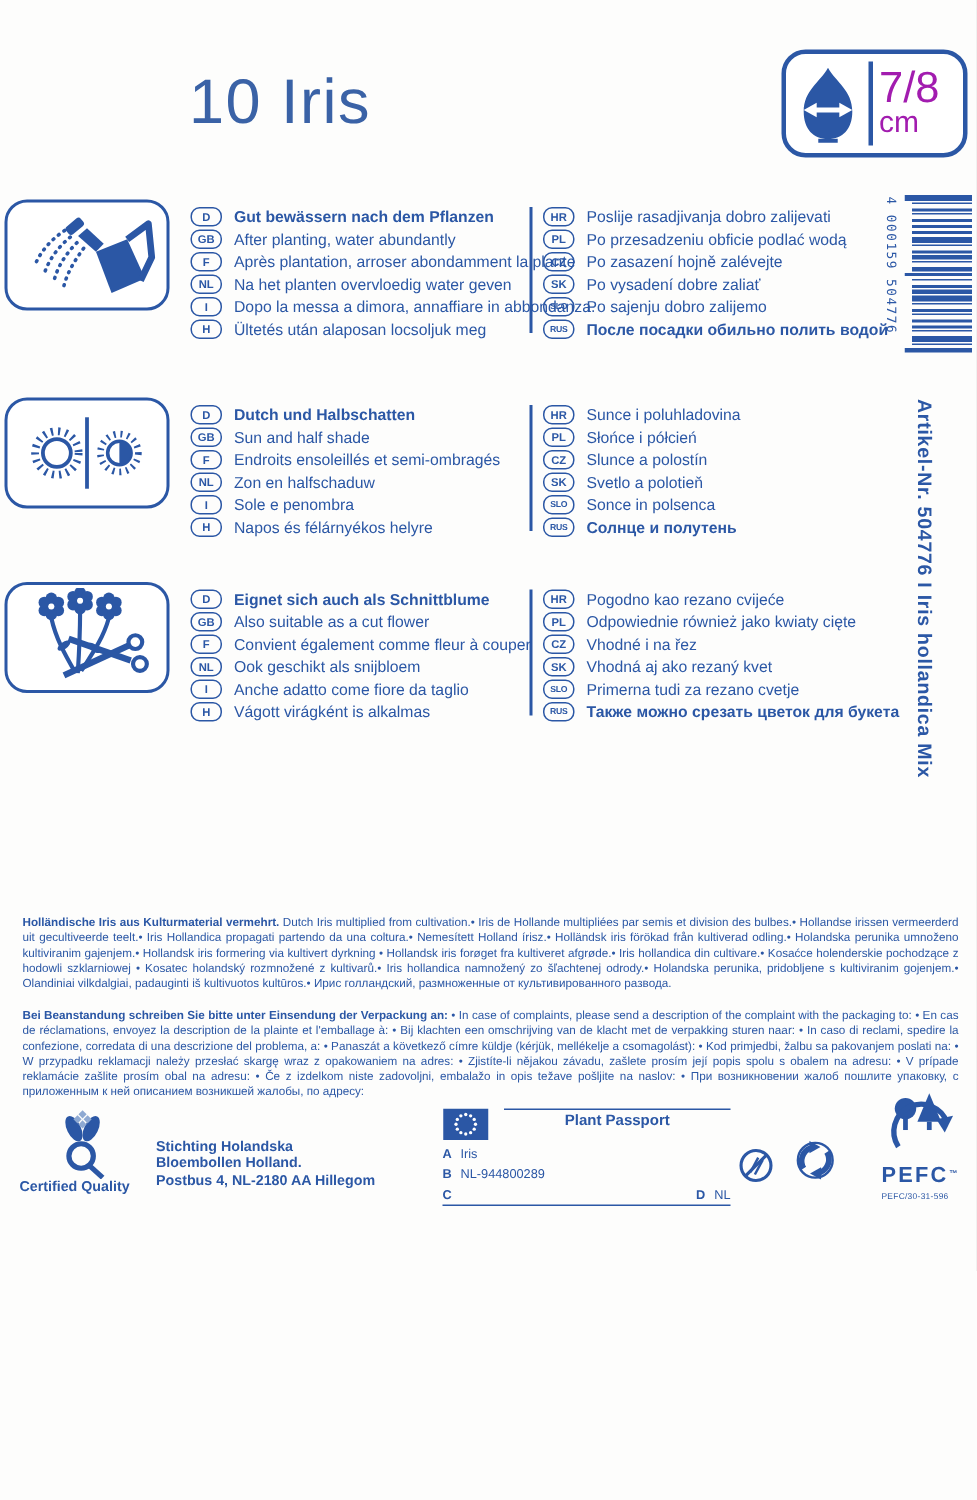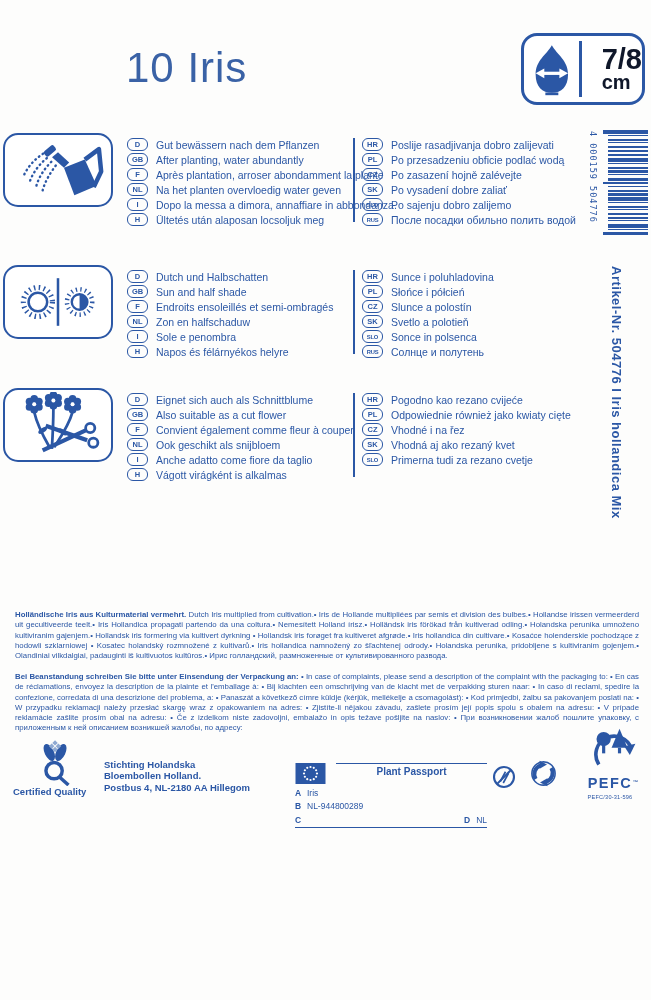--- a/index.html
+++ b/index.html
@@ -8,21 +8,21 @@
     font-family:"Liberation Sans", sans-serif; color:#2b57a5; overflow:hidden;
     margin:0 auto;
   }
   
   .title{position:absolute; left:126px; top:44px; font-size:42px; font-weight:400; color:#3a62a6; letter-spacing:1px;}
   
   .bulb-box{position:absolute; left:521px; top:33px; width:118px; height:66px;
     border:3.5px solid #2b57a5; border-radius:16px; display:flex; align-items:center; background:#fff;}
   .bulb-box svg{margin-left:5px;}
   .bulb-sep{width:3px; height:56px; background:#2b57a5; margin-left:4px;}
-  .bulb-text{margin-left:20px; line-height:0.95; font-weight:bold; color:#0f172a;}
+  .bulb-text{margin-left:4px; line-height:0.95; font-weight:normal; color:#a21caf;}
   .bulb-size{font-size:29px;}
   .bulb-unit{font-size:20px;}
   
   .barcode-num{position:absolute; left:588px; top:131px; height:124px;
     writing-mode:vertical-rl; font-family:"DejaVu Sans Mono", monospace;
     font-size:8.5px; letter-spacing:1px; color:#2b57a5;}
   .bars{position:absolute; left:603px; top:130px; width:45px; height:124px;
     display:flex; flex-direction:column; align-items:flex-end; overflow:hidden;}
   .bars .bar{background:#2b57a5; width:40px; flex:none;}
   .bars .bar.guard{width:45px;}
@@ -37,31 +37,31 @@
   .col{position:absolute; top:6px;}
   .col-left{left:127px;}
   .col-right{left:362px;}
   .vline{position:absolute; left:353px; top:7px; width:2px; height:84px; background:#2b57a5;}
   .lang-row{display:flex; align-items:center; height:15px; white-space:nowrap;}
   .lang-row .badge{flex:none; width:19px; height:11px; border:1.3px solid #2b57a5; border-radius:6px;
     display:flex; align-items:center; justify-content:center;
     font-size:7.5px; font-weight:bold; margin-right:8px; color:#2b57a5;}
   .lang-row .badge.badge-3{font-size:5.8px; letter-spacing:-0.2px;}
   .lang-row .txt{font-size:10.5px; color:#2b57a5;}
-  .lang-row.bold .txt{font-weight:normal;}
+  .lang-row.bold .txt{font-weight:bold;}
   
   .para{position:absolute; left:15px; width:624px; font-size:7.8px; line-height:10.3px;
     color:#2b57a5; text-align:justify;}
   .para b{font-weight:bold;}
   
   .cq-logo{position:absolute; left:30px; top:740px;}
   .cq-label{position:absolute; left:13px; top:786px; font-size:9.5px; font-weight:bold; color:#2b57a5;}
   .address{position:absolute; left:104px; top:759px; font-size:9.5px; font-weight:bold;
     line-height:11.3px; color:#2b57a5;}
-  .passport{position:absolute; left:295px; top:763px; width:192px; font-size:8.5px; color:#2b57a5;}
+  .passport{position:absolute; left:295px; top:739px; width:192px; font-size:8.5px; color:#2b57a5;}
   .pp-head{display:flex; align-items:flex-start;}
   .pp-title-wrap{flex:1; margin-left:10px; border-top:1.4px solid #2b57a5; padding-top:2px;
     font-size:10px; font-weight:bold; text-align:center;}
   .pp-row{display:flex; align-items:flex-end; margin-top:3.5px;}
   .pp-label{font-weight:bold; width:12px;}
   .pp-row-c{border-bottom:1.2px solid #2b57a5; padding-bottom:1.5px; margin-top:4px;}
   .pp-fill{flex:1;}
   .pp-dlabel{font-weight:bold; margin-right:6px;}
   .logo{position:absolute;}
   .pefc-block{position:absolute; left:570px; top:724px; width:80px; text-align:center; color:#2b57a5;}
@@ -348,20 +348,24 @@
           <span class="txt">Vhodné i na řez</span>
         </div>
         <div class="lang-row">
           <span class="badge">SK</span>
           <span class="txt">Vhodná aj ako rezaný kvet</span>
         </div>
         <div class="lang-row">
           <span class="badge badge-3">SLO</span>
           <span class="txt">Primerna tudi za rezano cvetje</span>
         </div>
+        <div class="lang-row bold">
+          <span class="badge badge-3">RUS</span>
+          <span class="txt">Также можно срезать цветок для букета</span>
+        </div>
       </div>
   </div>
 
   <div class="para" style="top:610px;">
     <b>Holländische Iris aus Kulturmaterial vermehrt.</b><span> Dutch Iris multiplied from cultivation.• Iris de Hollande multipliées par semis et division des bulbes.• Hollandse irissen vermeerderd uit gecultiveerde teelt.• Iris Hollandica propagati partendo da una coltura.• Nemesített Holland írisz.• Holländsk iris förökad från kultiverad odling.• Holandska perunika umnoženo kultiviranim gajenjem.• Hollandsk iris formering via kultivert dyrkning • Hollandsk iris forøget fra kultiveret afgrøde.• Iris hollandica din cultivare.• Kosaćce holenderskie pochodzące z hodowli szklarniowej • Kosatec holandský rozmnožené z kultivarů.• Iris hollandica namnožený zo šľachtenej odrody.• Holandska perunika, pridobljene s kultiviranim gojenjem.• Olandiniai vilkdalgiai, padauginti iš kultivuotos kultūros.• Ирис голландский, размноженные от культивированного развода.</span>
   </div>
   <div class="para" style="top:672px;">
     <b>Bei Beanstandung schreiben Sie bitte unter Einsendung der Verpackung an:</b><span> • In case of complaints, please send a description of the complaint with the packaging to: • En cas de réclamations, envoyez la description de la plainte et l'emballage à: • Bij klachten een omschrijving van de klacht met de verpakking sturen naar: • In caso di reclami, spedire la confezione, corredata di una descrizione del problema, a: • Panaszát a következő címre küldje (kérjük, mellékelje a csomagolást): • Kod primjedbi, žalbu sa pakovanjem poslati na: • W przypadku reklamacji należy przesłać skargę wraz z opakowaniem na adres: • Zjistíte-li nějakou závadu, zašlete prosím její popis spolu s obalem na adresu: • V prípade reklamácie zašlite prosím obal na adresu: • Če z izdelkom niste zadovoljni, embalažo in opis težave pošljite na naslov: • При возникновении жалоб пошлите упаковку, с приложенным к ней описанием возникшей жалобы, по адресу:</span>
   </div>
 

